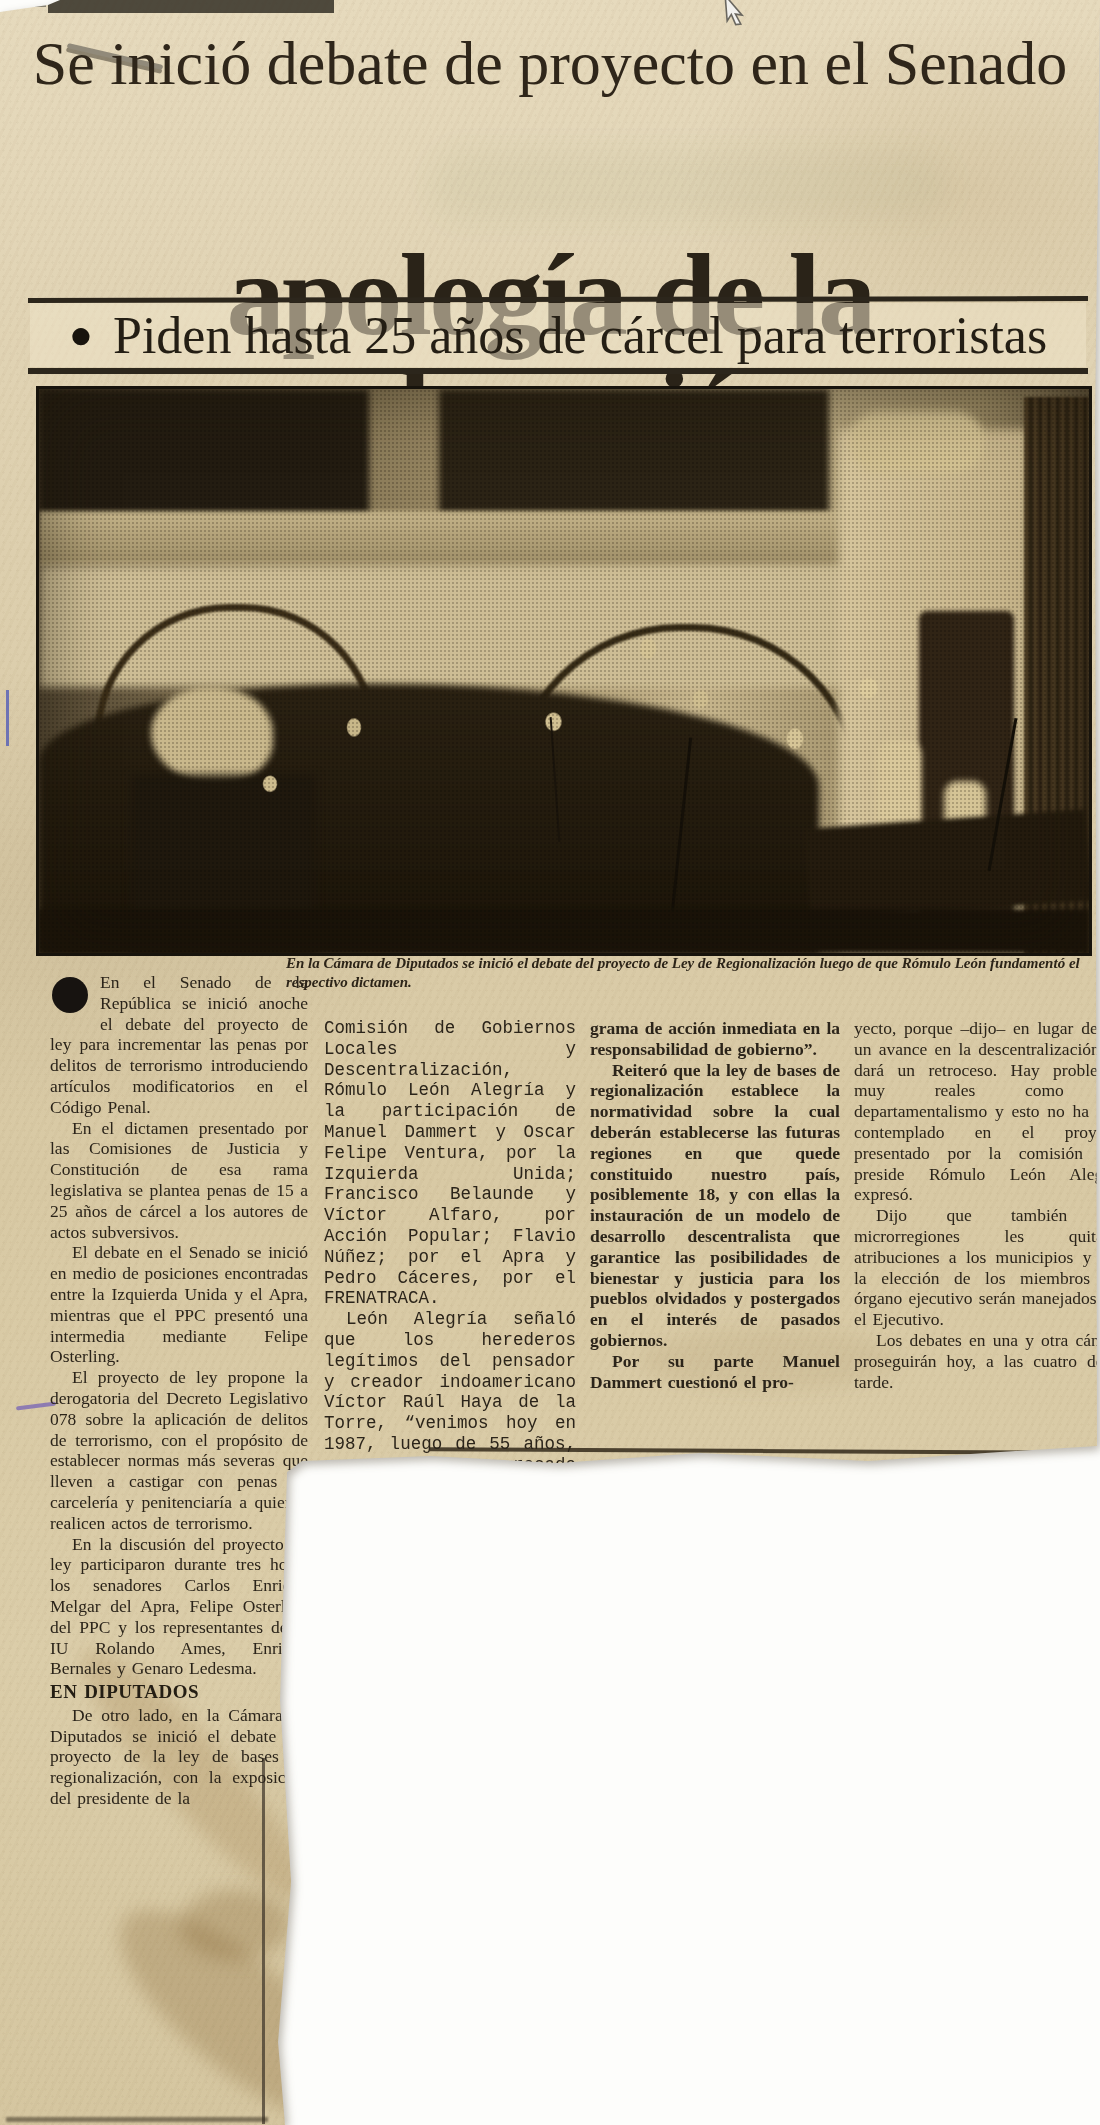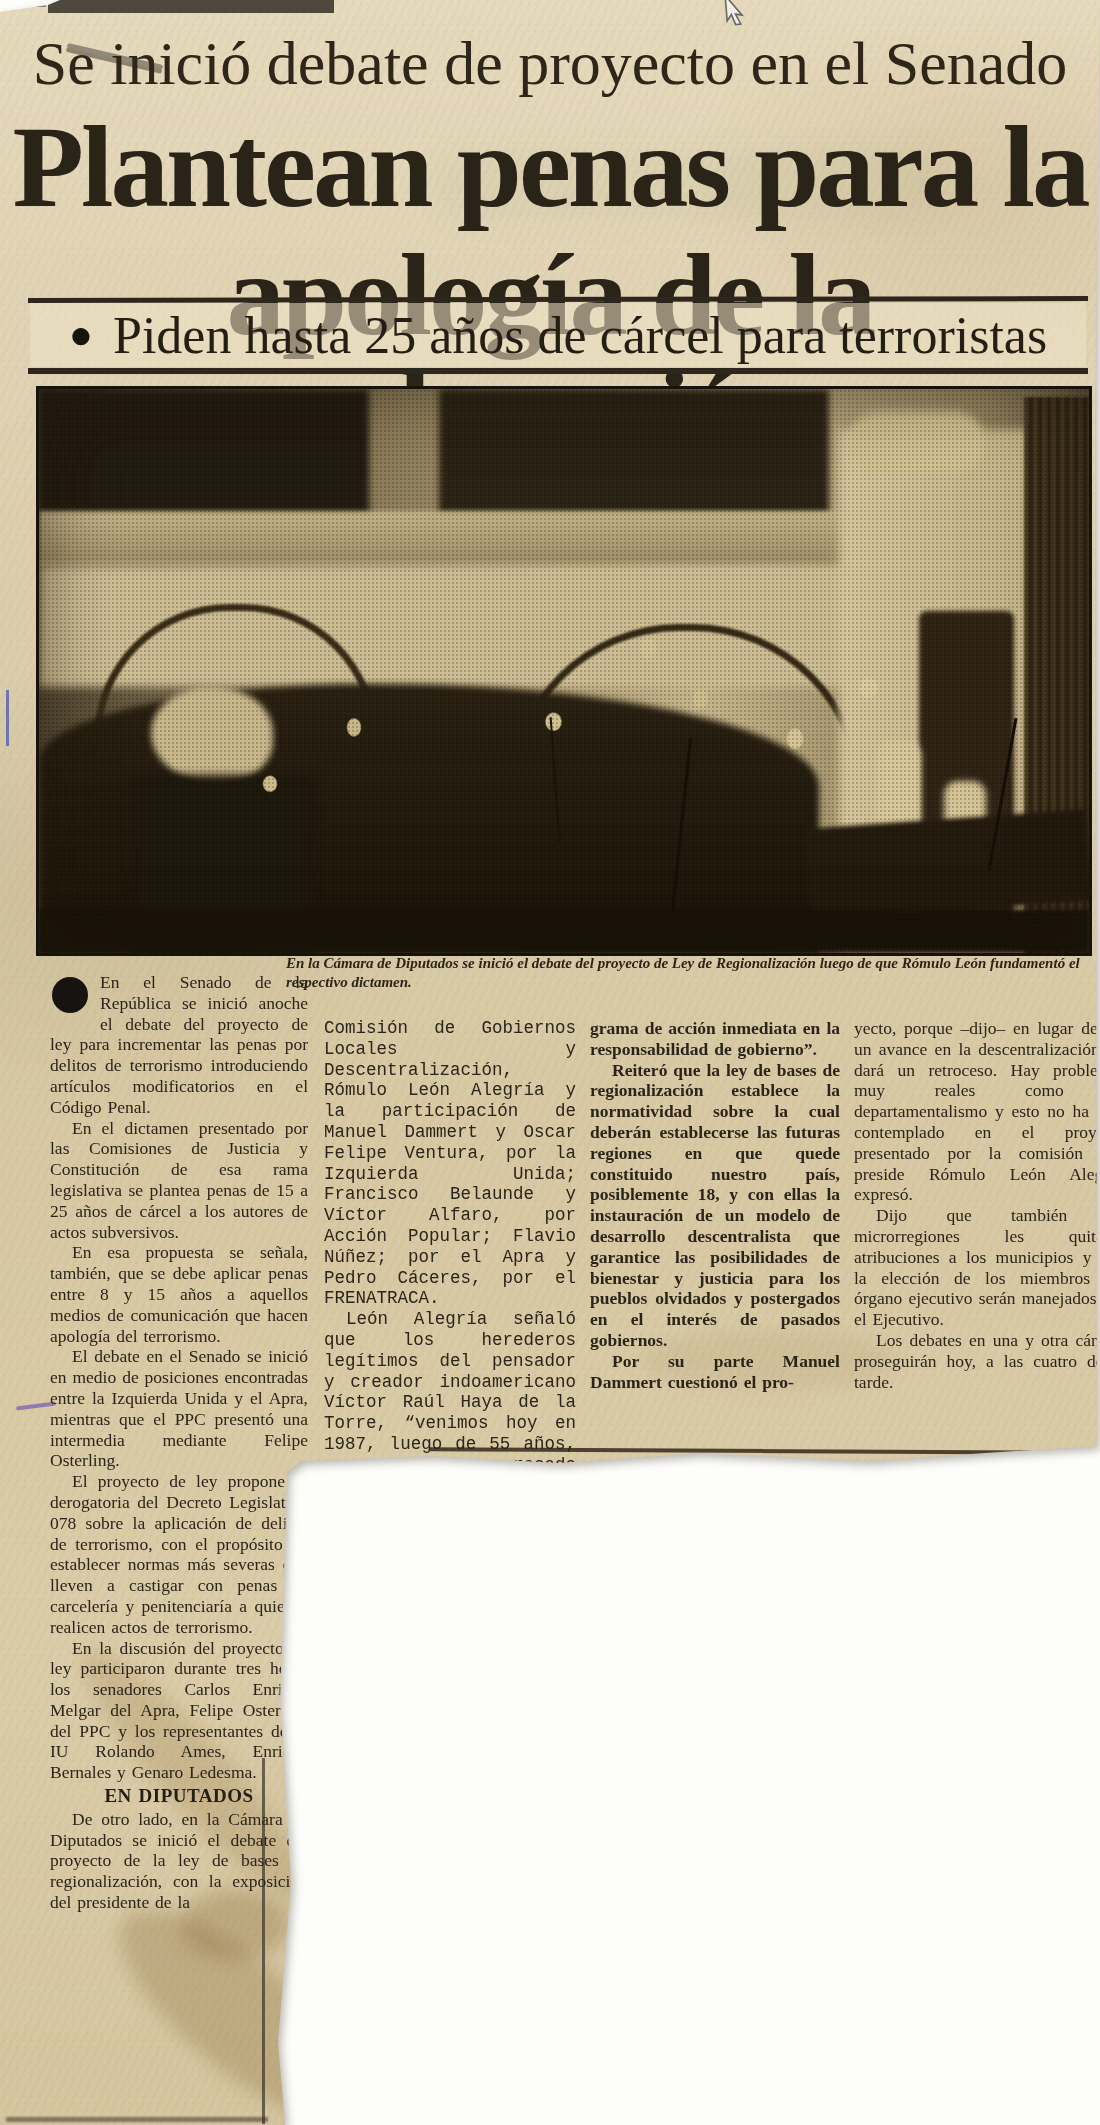--- a/index.html
+++ b/index.html
@@ -108,21 +108,21 @@
   .col{position:absolute;font-size:17.5px;line-height:20.8px;text-align:justify;color:#2b241a;
     word-spacing:1.5px;margin-left:40px;}
   .col p{margin:0;text-indent:22px;}
   .col p.noindent{text-indent:0;}
   .c1{left:10px;top:972px;width:258px;}
   .c2{left:284px;top:1018px;width:252px;font-family:Liberation Mono, monospace;}
   .c3{left:550px;top:1018px;width:250px;font-weight:bold;}
   .c4{left:814px;top:1018px;width:272px;}
   .lead-bullet{float:left;width:36px;height:36px;background:#171310;border-radius:50%;
     margin:5px 12px 2px 2px;}
-  .col-subhead{margin:3px 0 2px;text-align:center;font-weight:700;font-size:19px;
+  .col-subhead{margin:3px 0 2px;text-align:left;font-weight:700;font-size:19px;
     letter-spacing:.5px;color:#241e14;}
 
   
   .cursor{position:absolute;left:716px;top:-8px;width:34px;height:36px;z-index:9;}
 </style>
 </head>
 <body>
 
 <div class="stage">
 
@@ -139,21 +139,20 @@
       <div class="penblue"></div>
       <div class="stain s1"></div>
       <div class="stain s2"></div>
       <div class="stain s3"></div>
       <div class="stain s4"></div>
       <div class="edge-line-h"></div>
       <div class="edge-line-v"></div>
       <div class="edge-bottom"></div>
 
       <div class="kicker">Se inició debate de proyecto en el Senado</div>
-      <div class="headline h1a">Plantean penas para la</div>
       <div class="headline h1b">apología de la subversión</div>
       <div class="rule r1"></div>
       <div class="subbar">
         <span class="dot">●</span>
         <span class="txt">Piden hasta 25 años de cárcel para terroristas</span>
       </div>
       <div class="rule r2"></div>
 
       <div class="photo">
         <div class="sh ph-gal1"></div>
@@ -179,21 +178,20 @@
         <div class="sh ph-bottom"></div>
         <div class="sh ph-grain"></div>
         <div class="sh ph-vig"></div>
       </div>
 
       <div class="caption">En la Cámara de Diputados se inició el debate del proyecto de Ley de Regionalización luego de que Rómulo León fundamentó el respectivo dictamen.</div>
 
       <div class="col c1">
         <p class="noindent"><span class="lead-bullet"></span><span>En el Senado de la República se inició anoche el debate del proyecto de ley para incrementar las penas por delitos de terrorismo introduciendo artículos modificatorios en el Código Penal.</span></p>
         <p>En el dictamen presentado por las Comisiones de Justicia y Constitución de esa rama legislativa se plantea penas de 15 a 25 años de cárcel a los autores de actos subversivos.</p>
-        <p>En esa propuesta se señala, también, que se debe aplicar penas entre 8 y 15 años a aquellos medios de comunicación que hacen apología del terrorismo.</p>
         <p>El debate en el Senado se inició en medio de posiciones encontradas entre la Izquierda Unida y el Apra, mientras que el PPC presentó una intermedia mediante Felipe Osterling.</p>
         <p>El proyecto de ley propone la derogatoria del Decreto Legislativo 078 sobre la aplicación de delitos de terrorismo, con el propósito de establecer normas más severas que lleven a castigar con penas de carcelería y penitenciaría a quienes realicen actos de terrorismo.</p>
         <p>En la discusión del proyecto de ley participaron durante tres horas los senadores Carlos Enrique Melgar del Apra, Felipe Osterling del PPC y los representantes de la IU Rolando Ames, Enrique Bernales y Genaro Ledesma.</p>
         <div class="col-subhead">EN DIPUTADOS</div>
         <p>De otro lado, en la Cámara de Diputados se inició el debate del proyecto de la ley de bases de regionalización, con la exposición del presidente de la</p>
       </div>
 
       <div class="col c2">
         <p class="noindent">Comisión de Gobiernos Locales y Descentralización, Rómulo León Alegría y la participación de Manuel Dammert y Oscar Felipe Ventura, por la Izquierda Unida; Francisco Belaunde y Víctor Alfaro, por Acción Popular; Flavio Núñez; por el Apra y Pedro Cáceres, por el FRENATRACA.</p>
         <p>León Alegría señaló que los herederos legítimos del pensador y creador indoamericano Víctor Raúl Haya de la Torre, “venimos hoy en 1987, luego de 55 años, a cumplir un recado histórico y el mandato de nuestro pro-</p>

